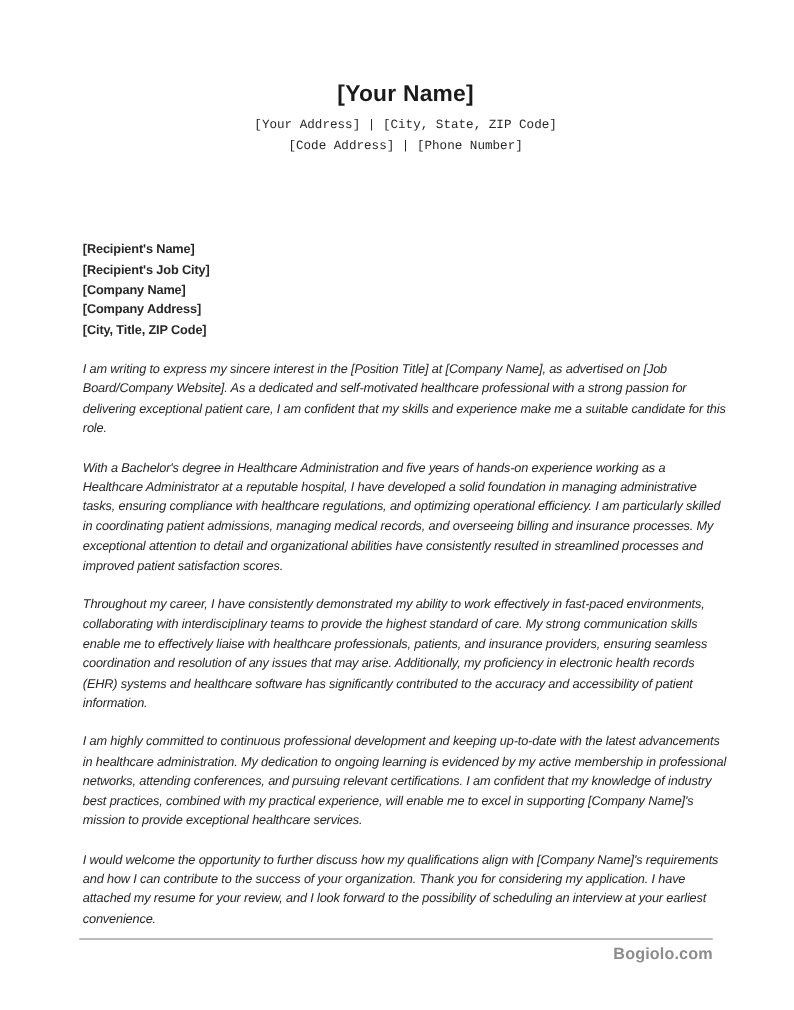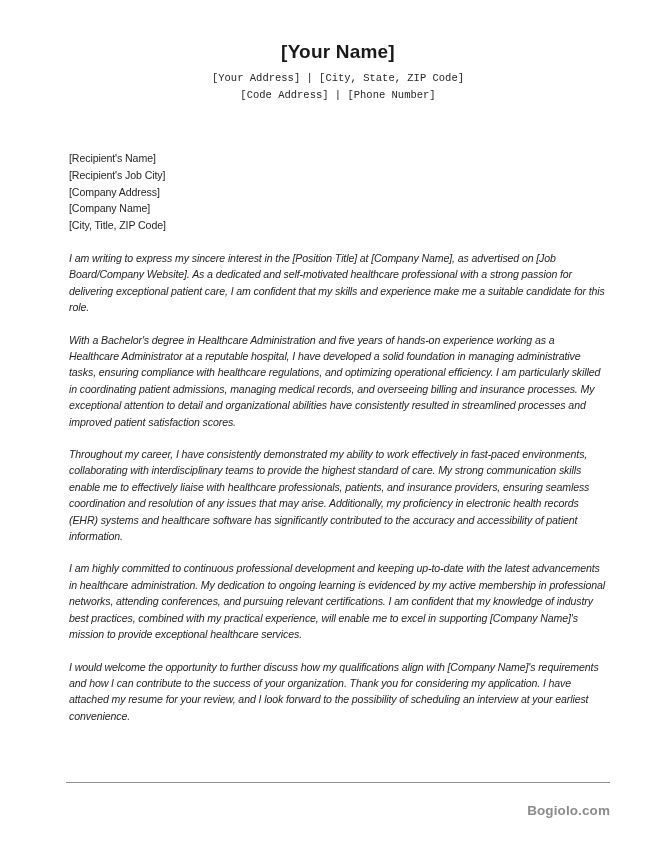--- a/index.html
+++ b/index.html
@@ -11,41 +11,42 @@
     position: relative;
     width: 662px;
     height: 842px;
     background: #ffffff;
     color: #262626;
     font-family: "Liberation Sans", "DejaVu Sans", sans-serif;
     overflow: hidden;
     box-sizing: border-box;
   }
   .content {
-    padding: 41px 55px 0 69px;
+    padding: 68px 55px 0 69px;
   }
   .sender {
     text-align: center;
   }
   .sender-name {
     font-size: 19px;
     font-weight: bold;
     color: #1a1a1a;
     margin: 0 0 7px 0;
     letter-spacing: 0.2px;
   }
   .sender-line {
     font-size: 10.5px;
     line-height: 17px;
     margin: 0;
     color: #262626;
     font-family: Liberation Mono, monospace;
   }
   .recipient {
-    margin-top: 46px;
+    margin-top: 69px;
+    font-weight: bold;
   }
   .recipient-line {
     margin: 0;
     font-size: 10.6px;
     line-height: 16.8px;
     letter-spacing: -0.1px;
   }
   .salutation {
     margin: 12px 0 0 0;
     font-size: 10.6px;
@@ -56,25 +57,25 @@
     margin: 16px 0 0 0;
     font-size: 10.6px;
     line-height: 16.4px;
     letter-spacing: -0.12px;
     text-align: left;
     font-style: italic;
   }
   .footer {
     position: absolute;
     left: 66px;
-    right: 52px;
+    right: 68px;
     top: 782px;
     border-top: 1px solid #909090;
     text-align: right;
-    padding-top: 18px;
+    padding-top: 3px;
   }
   .footer-brand {
     font-size: 13.5px;
     font-weight: bold;
     color: #8c8c8c;
     letter-spacing: 0.1px;
   }
 </style>
 </head>
 <body>
@@ -84,22 +85,22 @@
 
     <div class="sender">
       <div class="sender-name">[Your Name]</div>
       <p class="sender-line">[Your Address] | [City, State, ZIP Code]</p>
       <p class="sender-line">[Code Address] | [Phone Number]</p>
     </div>
 
     <div class="recipient">
       <p class="recipient-line">[Recipient's Name]</p>
       <p class="recipient-line">[Recipient's Job City]</p>
+      <p class="recipient-line">[Company Name]</p>
       <p class="recipient-line">[Company Address]</p>
-      <p class="recipient-line">[Company Name]</p>
       <p class="recipient-line">[City, Title, ZIP Code]</p>
     </div>
 
 
     <p class="body-par">I am writing to express my sincere interest in the [Position Title] at [Company Name], as advertised on [Job Board/Company Website]. As a dedicated and self-motivated healthcare professional with a strong passion for delivering exceptional patient care, I am confident that my skills and experience make me a suitable candidate for this role.</p>
     <p class="body-par">With a Bachelor's degree in Healthcare Administration and five years of hands-on experience working as a Healthcare Administrator at a reputable hospital, I have developed a solid foundation in managing administrative tasks, ensuring compliance with healthcare regulations, and optimizing operational efficiency. I am particularly skilled in coordinating patient admissions, managing medical records, and overseeing billing and insurance processes. My exceptional attention to detail and organizational abilities have consistently resulted in streamlined processes and improved patient satisfaction scores.</p>
     <p class="body-par">Throughout my career, I have consistently demonstrated my ability to work effectively in fast-paced environments, collaborating with interdisciplinary teams to provide the highest standard of care. My strong communication skills enable me to effectively liaise with healthcare professionals, patients, and insurance providers, ensuring seamless coordination and resolution of any issues that may arise. Additionally, my proficiency in electronic health records (EHR) systems and healthcare software has significantly contributed to the accuracy and accessibility of patient information.</p>
     <p class="body-par">I am highly committed to continuous professional development and keeping up-to-date with the latest advancements in healthcare administration. My dedication to ongoing learning is evidenced by my active membership in professional networks, attending conferences, and pursuing relevant certifications. I am confident that my knowledge of industry best practices, combined with my practical experience, will enable me to excel in supporting [Company Name]'s mission to provide exceptional healthcare services.</p>
     <p class="body-par">I would welcome the opportunity to further discuss how my qualifications align with [Company Name]'s requirements and how I can contribute to the success of your organization. Thank you for considering my application. I have attached my resume for your review, and I look forward to the possibility of scheduling an interview at your earliest convenience.</p>
   </div>

